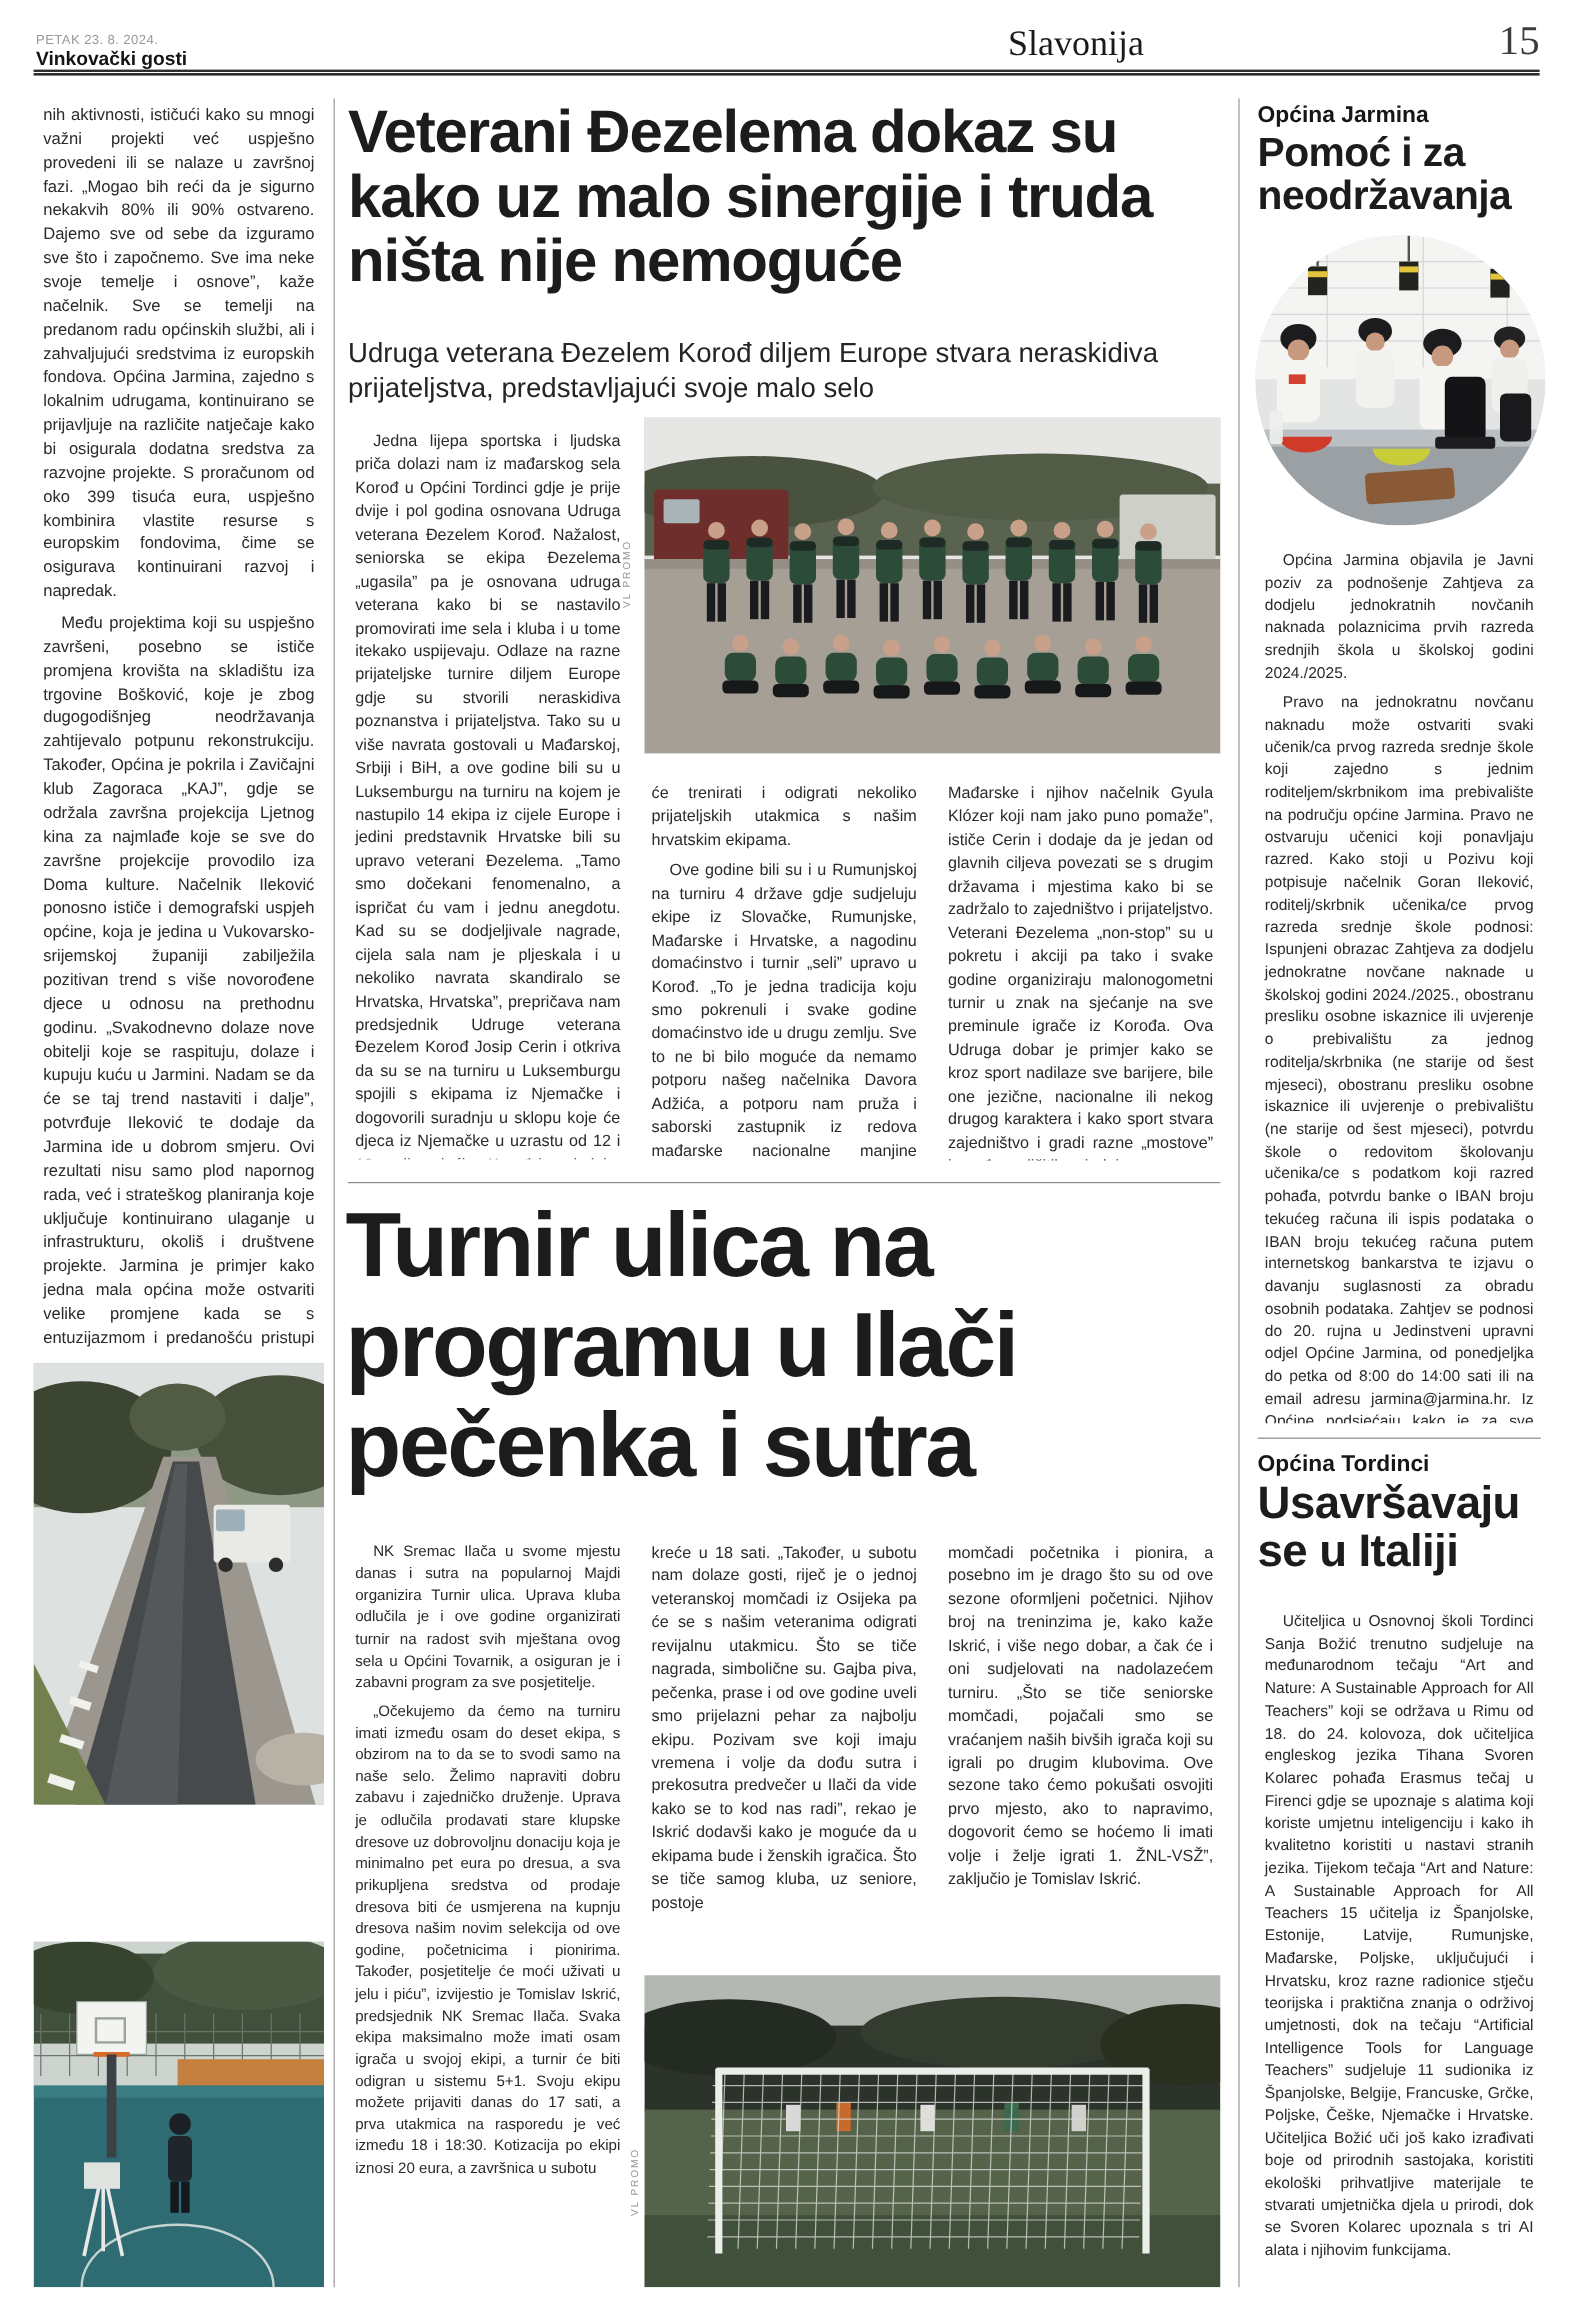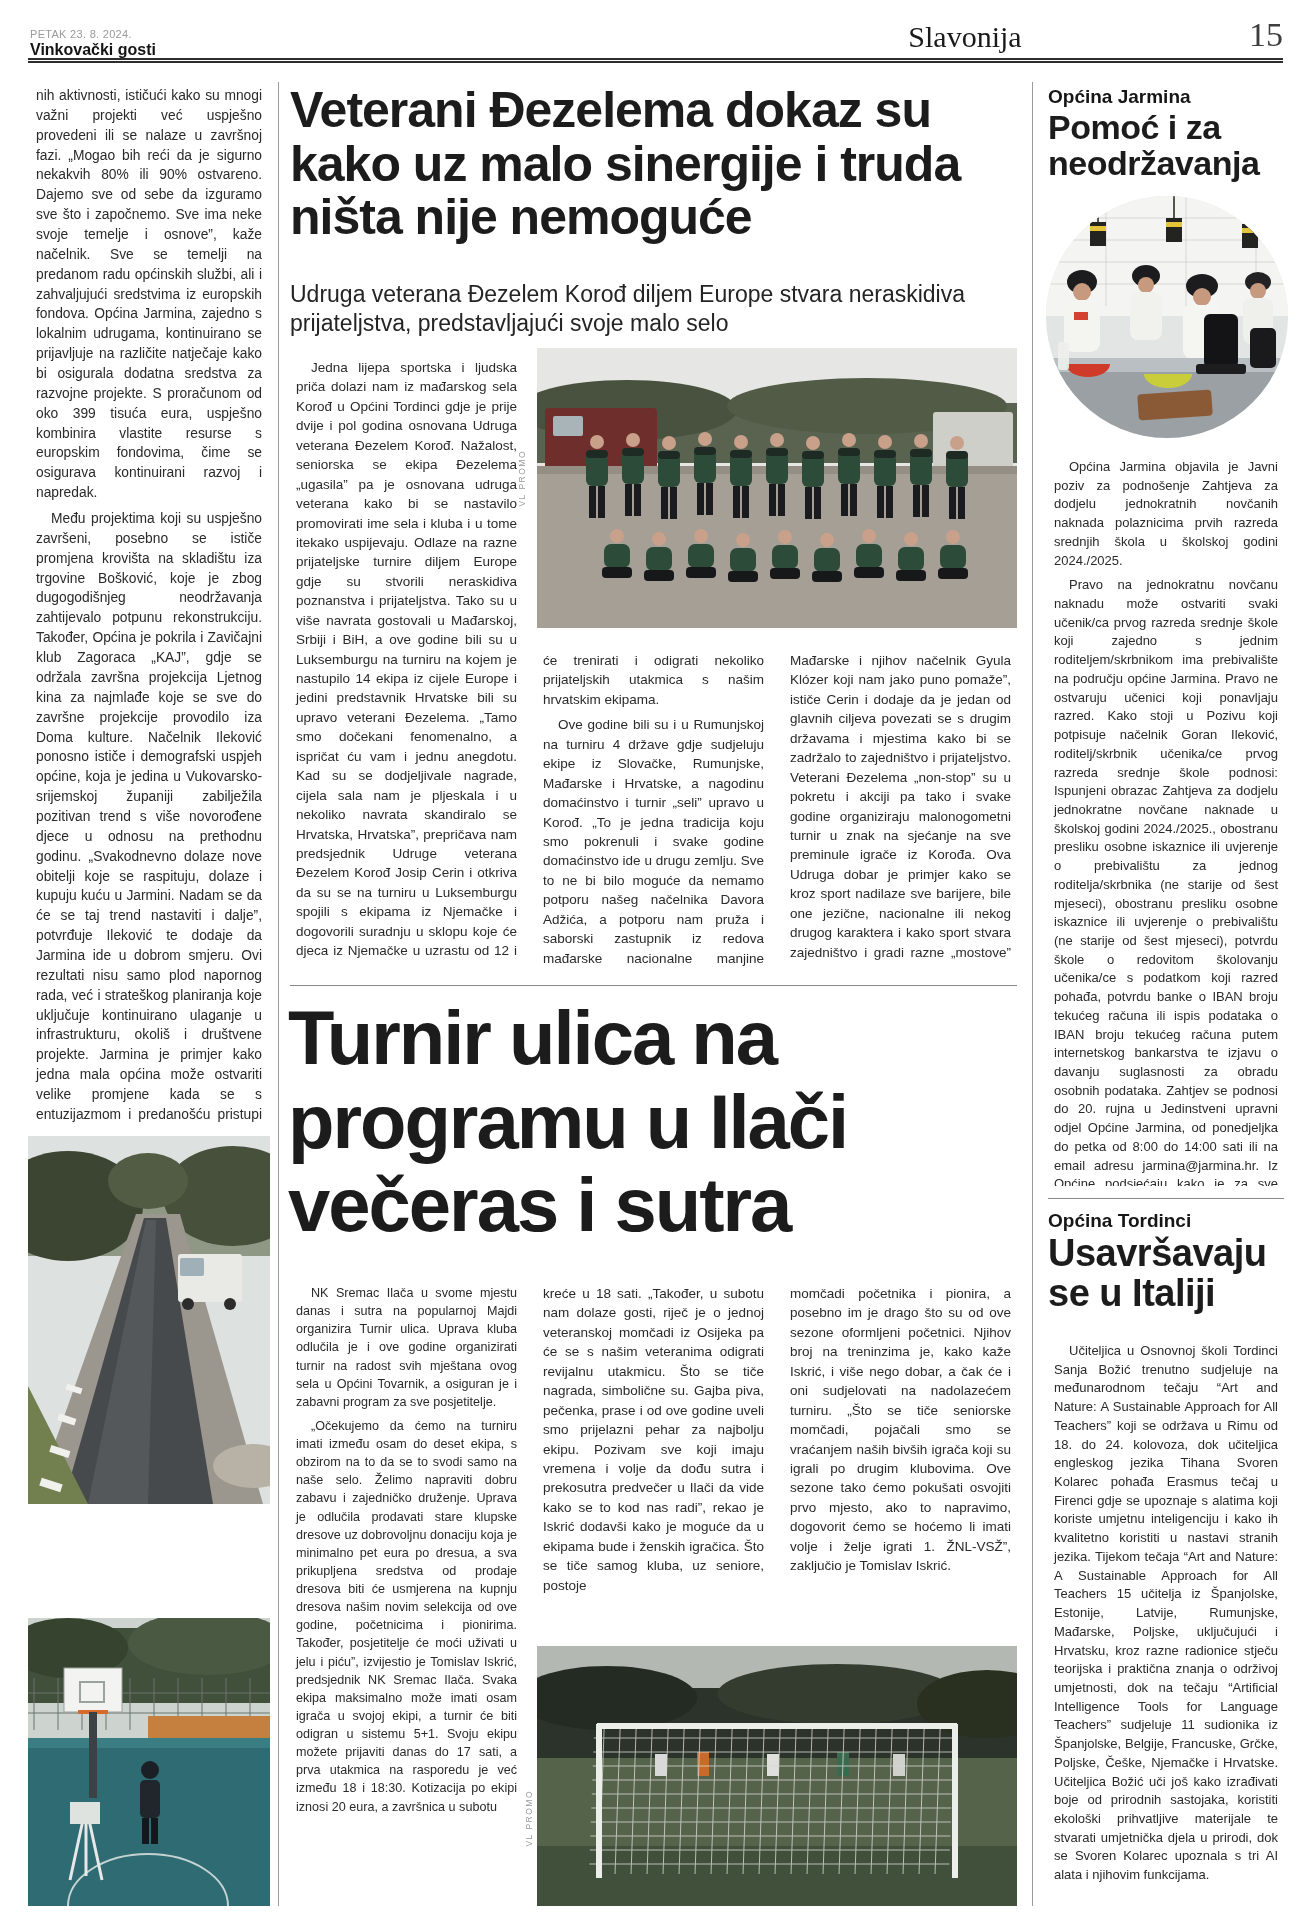--- a/index.html
+++ b/index.html
@@ -1,21 +1,21 @@
 <!DOCTYPE html>
 <html><head>
 <meta charset="utf-8">
 <style>
   html,body{margin:0;padding:0;background:#ffffff;}
   #page{position:relative;width:1311px;height:1920px;background:#fff;overflow:hidden;
         font-family:"Liberation Sans",sans-serif;color:#262626;border-radius:21px;}
   .abs{position:absolute;}
   .smallcaps-date{font-size:11px;color:#9a9a9a;letter-spacing:.3px;}
   .masthead{font-size:16px;font-weight:700;color:#141414;}
-  .section-title{font-family:"Liberation Serif",serif;font-size:30px;color:#1a1a1a;text-align:center;}
+  .section-title{font-family:"Liberation Serif",serif;font-size:30px;color:#1a1a1a;}
   .pagenum{font-family:"Liberation Serif",serif;font-size:34px;font-weight:400;color:#3d3d3d;text-align:right;}
   .double-rule{height:5px;background:linear-gradient(to bottom,#2d2d2d 0 2px,#ffffff 2px 3px,#2d2d2d 3px 5px);}
   .vrule{width:1px;background:#9a9a9a;}
   .hrule{height:1px;background:#8a8a8a;}
   .bodytext{font-size:13.5px;line-height:1.44;text-align:justify;color:#2a2a2a;overflow:hidden;}
   .bodytext p{margin:6px;}
   .bodytext p.ind{text-indent:15px;}
   .headline-xl{font-size:50px;line-height:1.07;font-weight:800;color:#1c1c1c;letter-spacing:-1px;}
   .headline-xxl{font-size:76px;line-height:1.1;font-weight:800;color:#1c1c1c;letter-spacing:-2px;}
   .subhead{font-size:23px;line-height:1.25;font-weight:400;color:#242424;}
@@ -170,21 +170,21 @@
   <div class="abs bodytext" style="left:537px;top:645px;width:233px;height:322px;">
     <p>će trenirati i odigrati nekoliko prijateljskih utakmica s našim hrvatskim ekipama.</p>
     <p class="ind">Ove godine bili su i u Rumunjskoj na turniru 4 države gdje sudjeluju ekipe iz Slovačke, Rumunjske, Mađarske i Hrvatske, a nagodinu domaćinstvo i turnir „seli” upravo u Korođ. „To je jedna tradicija koju smo pokrenuli i svake godine domaćinstvo ide u drugu zemlju. Sve to ne bi bilo moguće da nemamo potporu našeg načelnika Davora Adžića, a potporu nam pruža i saborski zastupnik iz redova mađarske nacionalne manjine Robert Janković. Moram reći i kako nam je jedan od najjačih sponzora mjesto Kétujfalu iz</p>
   </div>
   <div class="abs bodytext" style="left:784px;top:645px;width:233px;height:322px;">
     <p>Mađarske i njihov načelnik Gyula Klózer koji nam jako puno pomaže”, ističe Cerin i dodaje da je jedan od glavnih ciljeva povezati se s drugim državama i mjestima kako bi se zadržalo to zajedništvo i prijateljstvo. Veterani Đezelema „non-stop” su u pokretu i akciji pa tako i svake godine organiziraju malonogometni turnir u znak na sjećanje na sve preminule igrače iz Korođa. Ova Udruga dobar je primjer kako se kroz sport nadilaze sve barijere, bile one jezične, nacionalne ili nekog drugog karaktera i kako sport stvara zajedništvo i gradi razne „mostove” između različitih zajednica.</p>
   </div>
 
   <div class="abs hrule" style="left:290px;top:985px;width:727px;"></div>
 
-  <div class="abs headline-xxl" style="left:288px;top:996px;width:740px;">Turnir ulica na programu u Ilači večeras i sutra</div>
+  <div class="abs headline-xxl" style="left:288px;top:996px;width:740px;">Turnir ulica na programu u Ilači pečenka i sutra</div>
 
   <div class="abs bodytext" style="left:290px;top:1278px;width:233px;height:628px;font-size:12.6px;">
     <p class="ind">NK Sremac Ilača u svome mjestu danas i sutra na popularnoj Majdi organizira Turnir ulica. Uprava kluba odlučila je i ove godine organizirati turnir na radost svih mještana ovog sela u Općini Tovarnik, a osiguran je i zabavni program za sve posjetitelje.</p>
     <p class="ind">„Očekujemo da ćemo na turniru imati između osam do deset ekipa, s obzirom na to da se to svodi samo na naše selo. Želimo napraviti dobru zabavu i zajedničko druženje. Uprava je odlučila prodavati stare klupske dresove uz dobrovoljnu donaciju koja je minimalno pet eura po dresua, a sva prikupljena sredstva od prodaje dresova biti će usmjerena na kupnju dresova našim novim selekcija od ove godine, početnicima i pionirima. Također, posjetitelje će moći uživati u jelu i piću”, izvijestio je Tomislav Iskrić, predsjednik NK Sremac Ilača. Svaka ekipa maksimalno može imati osam igrača u svojoj ekipi, a turnir će biti odigran u sistemu 5+1. Svoju ekipu možete prijaviti danas do 17 sati, a prva utakmica na rasporedu je već između 18 i 18:30. Kotizacija po ekipi iznosi 20 eura, a završnica u subotu</p>
   </div>
   <div class="abs bodytext" style="left:537px;top:1278px;width:233px;height:354px;">
     <p>kreće u 18 sati. „Također, u subotu nam dolaze gosti, riječ je o jednoj veteranskoj momčadi iz Osijeka pa će se s našim veteranima odigrati revijalnu utakmicu. Što se tiče nagrada, simbolične su. Gajba piva, pečenka, prase i od ove godine uveli smo prijelazni pehar za najbolju ekipu. Pozivam sve koji imaju vremena i volje da dođu sutra i prekosutra predvečer u Ilači da vide kako se to kod nas radi”, rekao je Iskrić dodavši kako je moguće da u ekipama bude i ženskih igračica. Što se tiče samog kluba, uz seniore, postoje</p>
   </div>
   <div class="abs bodytext" style="left:784px;top:1278px;width:233px;height:354px;">
     <p>momčadi početnika i pionira, a posebno im je drago što su od ove sezone oformljeni početnici. Njihov broj na treninzima je, kako kaže Iskrić, i više nego dobar, a čak će i oni sudjelovati na nadolazećem turniru. „Što se tiče seniorske momčadi, pojačali smo se vraćanjem naših bivših igrača koji su igrali po drugim klubovima. Ove sezone tako ćemo pokušati osvojiti prvo mjesto, ako to napravimo, dogovorit ćemo se hoćemo li imati volje i želje igrati 1. ŽNL-VSŽ”, zaključio je Tomislav Iskrić.</p>

